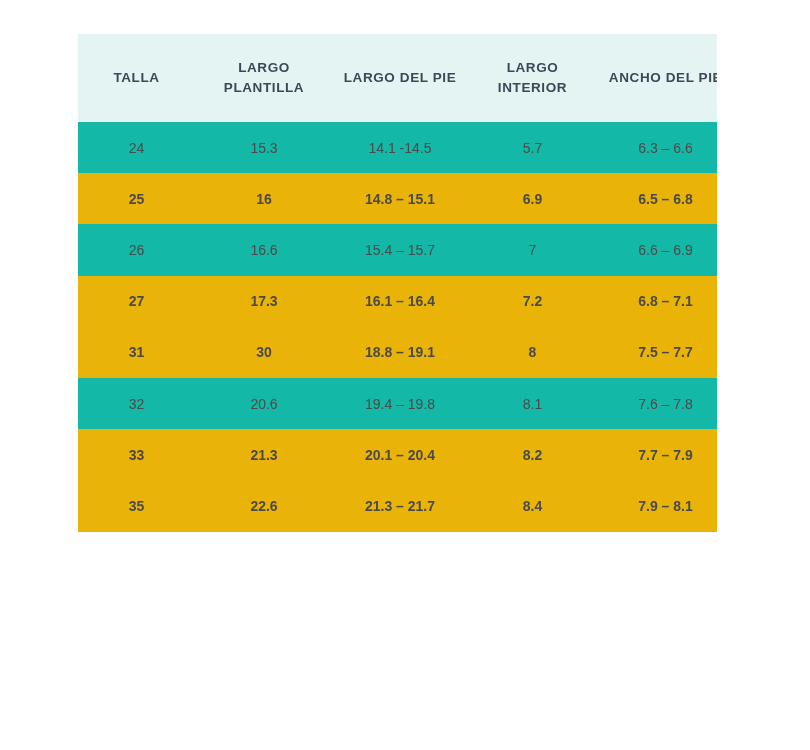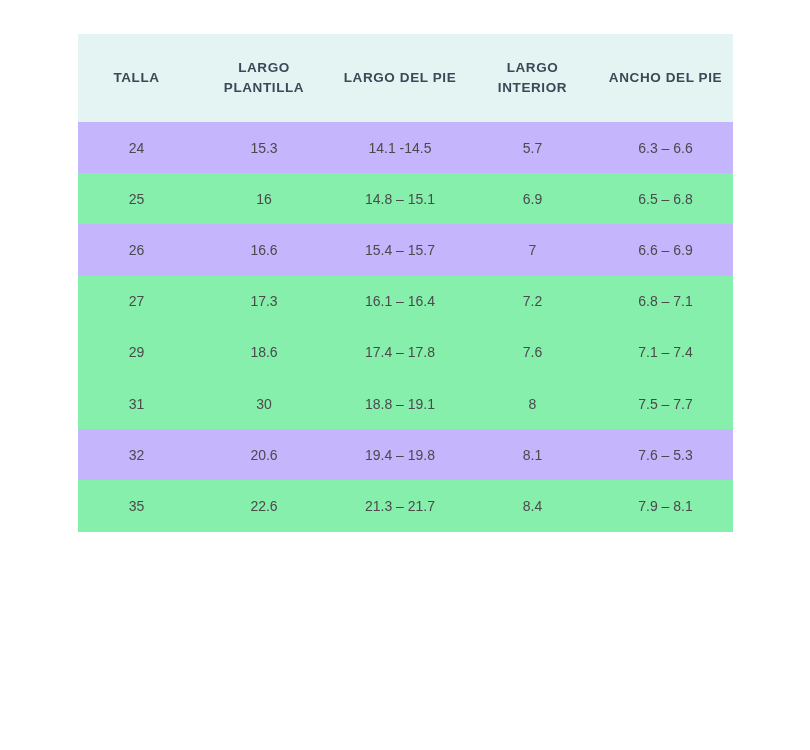--- a/index.html
+++ b/index.html
@@ -4,21 +4,21 @@
 <style>
   html, body {
     margin: 0;
     padding: 0;
     background: #ffffff;
     width: 810px;
     height: 750px;
     font-family: "Liberation Sans", sans-serif;
   }
   .page {
-    width: 810px;
+    width: 717px;
     height: 750px;
     position: relative;
     background: #ffffff;
     overflow: hidden;
   }
   .table-wrap {
     position: absolute;
     left: 78px;
     top: 34px;
     width: 655px;
@@ -45,24 +45,25 @@
     color: #4a4a4a;
     font-size: 14px;
     font-weight: 400;
     text-align: center;
     vertical-align: middle;
     height: 51.2px;
     padding: 0;
     border: none;
   }
   table.size-chart tbody tr.alt td {
-    background: #86efac;
+    background: #eab308;
+    font-weight: bold;
   }
   table.size-chart tbody tr.plain td {
-    background: #c4b5fd;
+    background: #14b8a6;
   }
   
   col.c0 { width: 117px; }
   col.c1 { width: 138px; }
   col.c2 { width: 134px; }
   col.c3 { width: 131px; }
   col.c4 { width: 135px; }
 
   
   .fade-mask {
@@ -120,39 +121,39 @@
           <td>6.6 – 6.9</td>
         </tr>
         <tr class="alt">
           <td>27</td>
           <td>17.3</td>
           <td>16.1 – 16.4</td>
           <td>7.2</td>
           <td>6.8 – 7.1</td>
         </tr>
         <tr class="alt">
-          <td>29</td>
-          <td>18.6</td>
-          <td>17.4 – 17.8</td>
-          <td>7.6</td>
-          <td>7.1 – 7.4</td>
-        </tr>
-        <tr class="alt">
           <td>31</td>
           <td>30</td>
           <td>18.8 – 19.1</td>
           <td>8</td>
           <td>7.5 – 7.7</td>
         </tr>
         <tr class="plain">
           <td>32</td>
           <td>20.6</td>
           <td>19.4 – 19.8</td>
           <td>8.1</td>
-          <td>7.6 – 5.3</td>
+          <td>7.6 – 7.8</td>
+        </tr>
+        <tr class="alt">
+          <td>33</td>
+          <td>21.3</td>
+          <td>20.1 – 20.4</td>
+          <td>8.2</td>
+          <td>7.7 – 7.9</td>
         </tr>
         <tr class="alt">
           <td>35</td>
           <td>22.6</td>
           <td>21.3 – 21.7</td>
           <td>8.4</td>
           <td>7.9 – 8.1</td>
         </tr>
       </tbody>
     </table>

